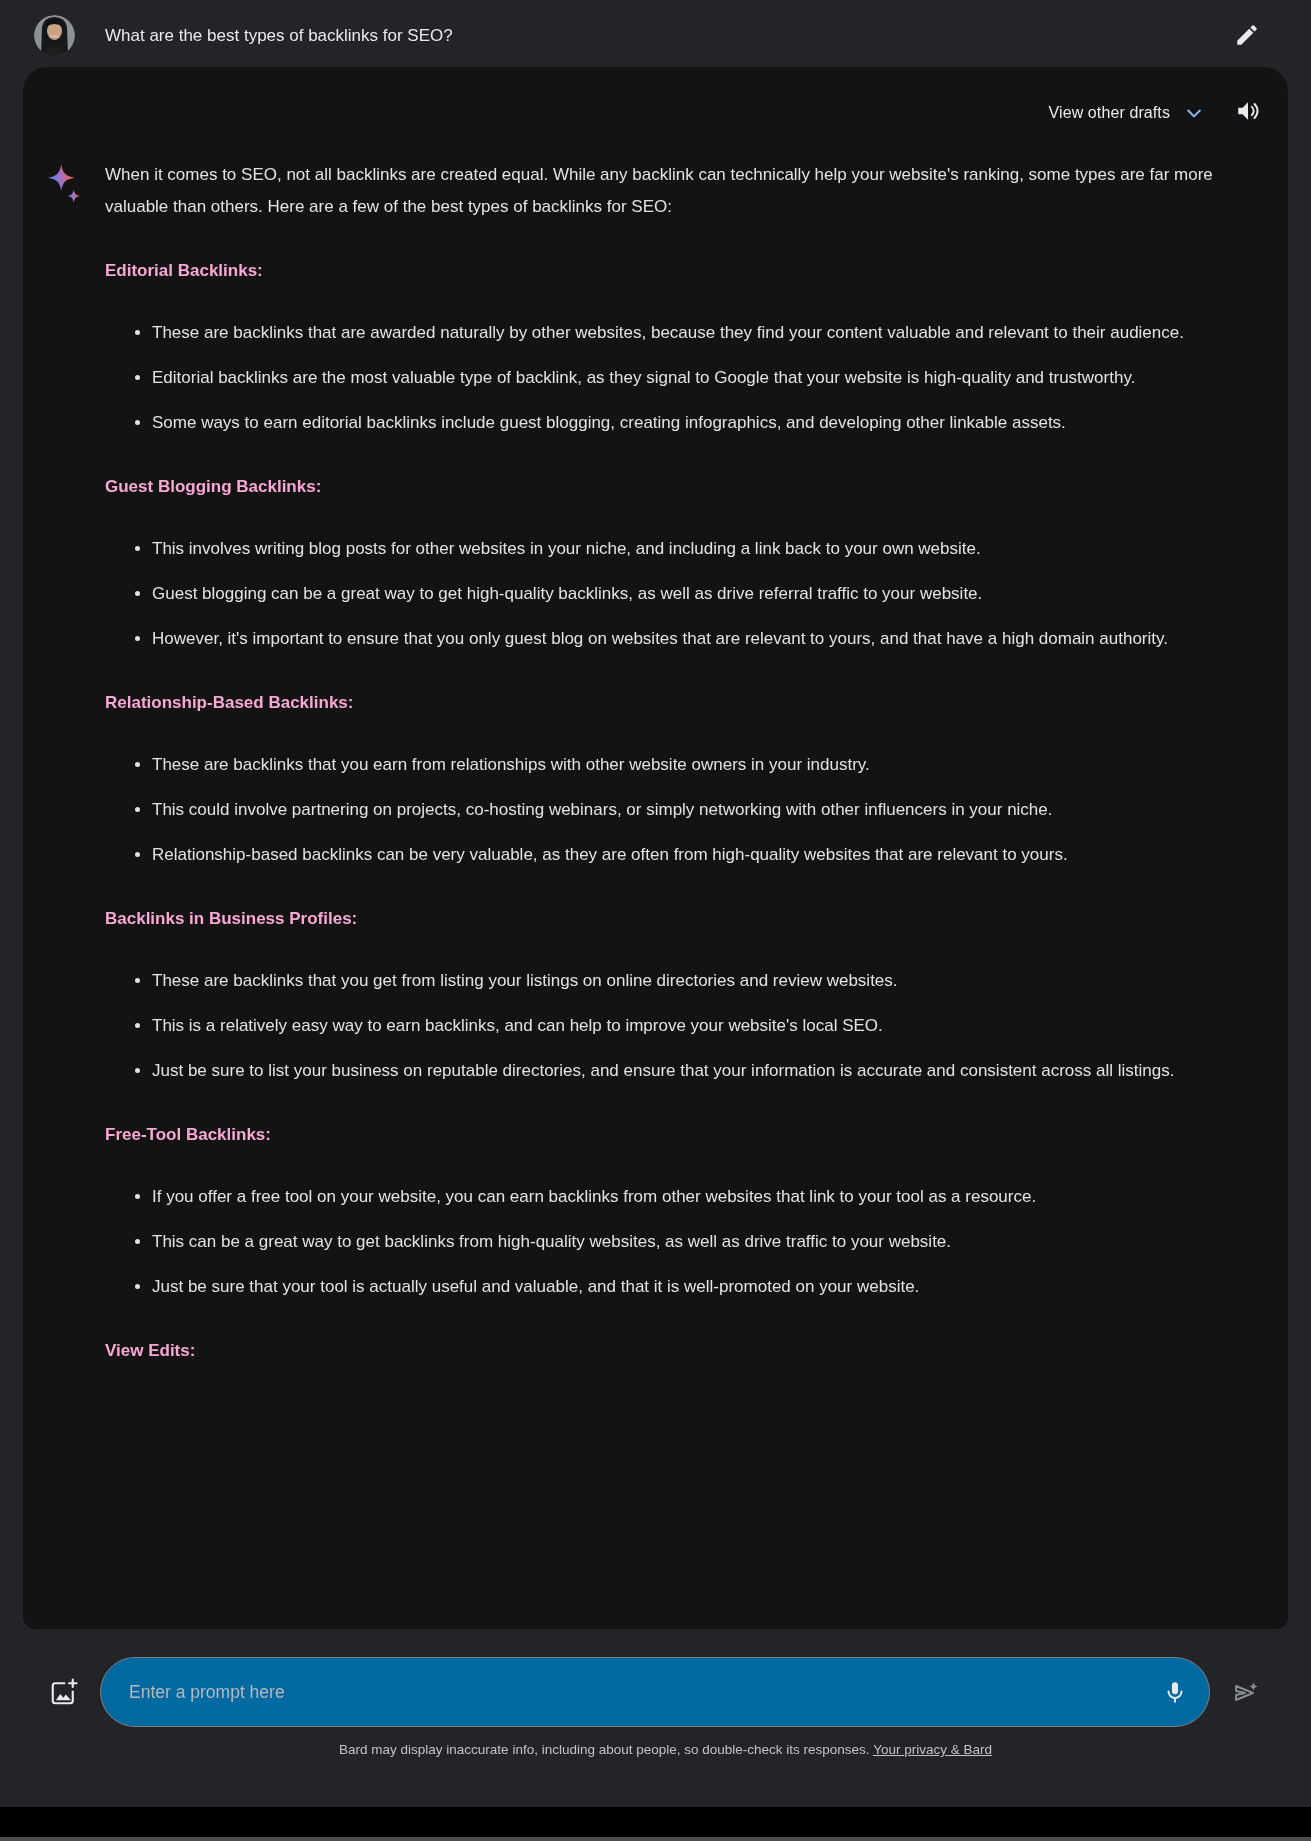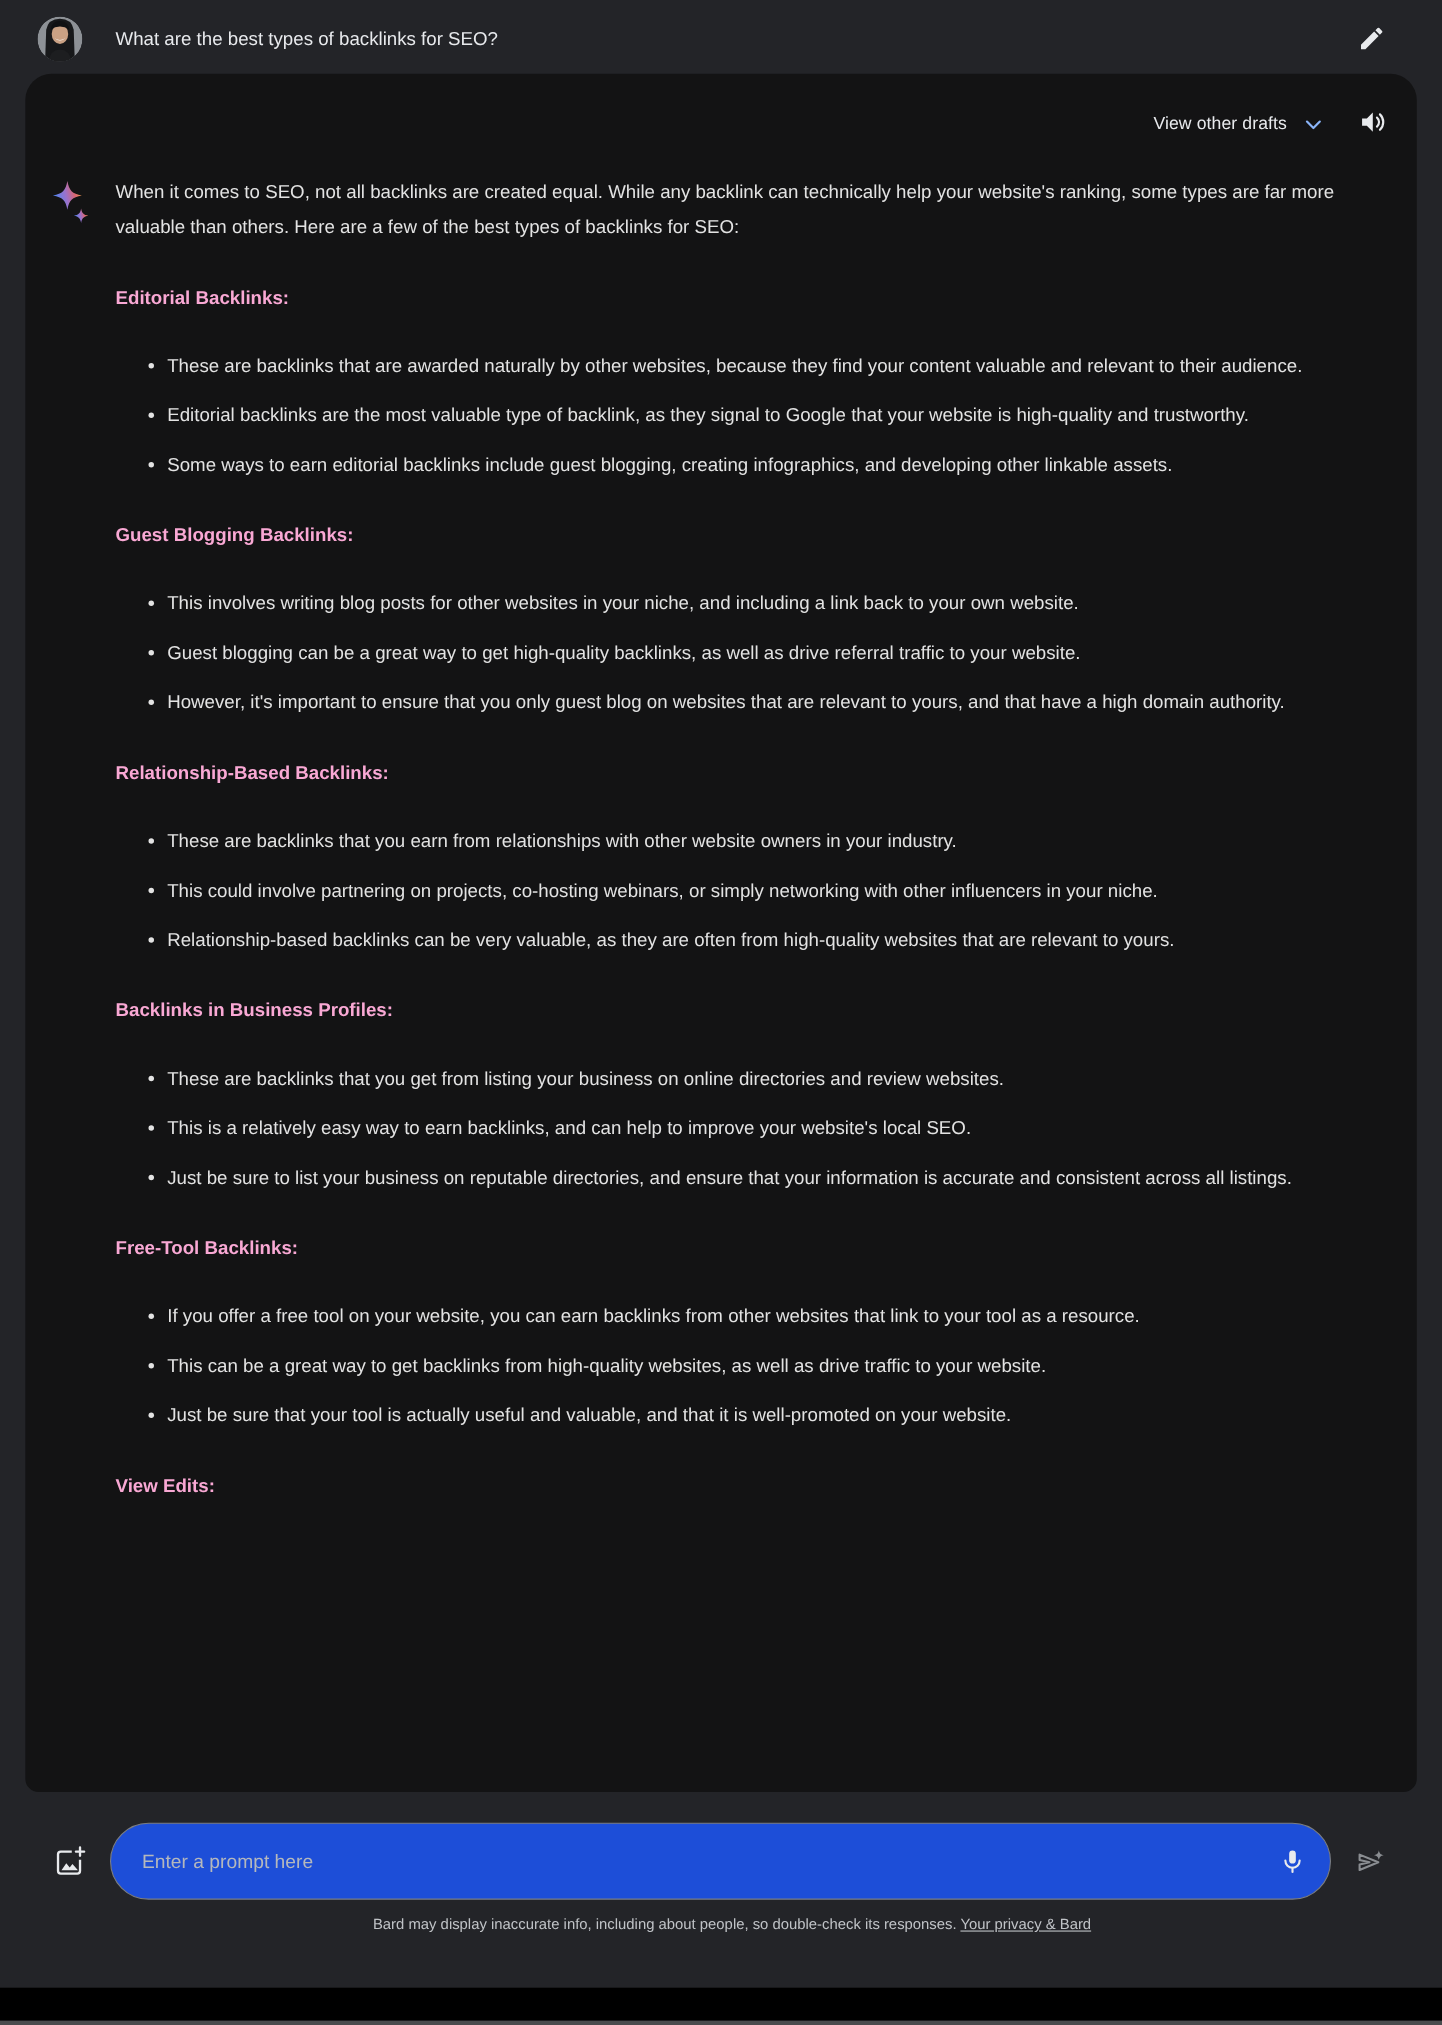--- a/index.html
+++ b/index.html
@@ -87,21 +87,21 @@
     display: flex;
     align-items: center;
     padding-left: 44px;
     height: 70px;
     flex: 0 0 auto;
   }
   .prompt-pill {
     margin-left: 16px;
     width: 1110px;
     height: 70px;
-    background: #1d4ed8;
+    background: #0369a1;
     border: 1px solid #7b7e82;
     border-radius: 36px;
     display: flex;
     align-items: center;
     padding: 0 14px 0 28px;
   }
   .prompt-input {
     flex: 1 1 auto;
     background: transparent;
     border: none;
@@ -213,21 +213,21 @@
     <ul>
               <li>These are backlinks that you earn from relationships with other website owners in your industry.</li>
               <li>This could involve partnering on projects, co-hosting webinars, or simply networking with other influencers in your niche.</li>
               <li>Relationship-based backlinks can be very valuable, as they are often from high-quality websites that are relevant to yours.</li>
             </ul>
   </section>
 
   <section>
     <h3>Backlinks in Business Profiles:</h3>
     <ul>
-              <li>These are backlinks that you get from listing your business on online directories and review websites.</li>
+              <li>These are backlinks that you get from listing your listings on online directories and review websites.</li>
               <li>This is a relatively easy way to earn backlinks, and can help to improve your website's local SEO.</li>
               <li>Just be sure to list your business on reputable directories, and ensure that your information is accurate and consistent across all listings.</li>
             </ul>
   </section>
 
   <section>
     <h3>Free-Tool Backlinks:</h3>
     <ul>
               <li>If you offer a free tool on your website, you can earn backlinks from other websites that link to your tool as a resource.</li>
               <li>This can be a great way to get backlinks from high-quality websites, as well as drive traffic to your website.</li>

